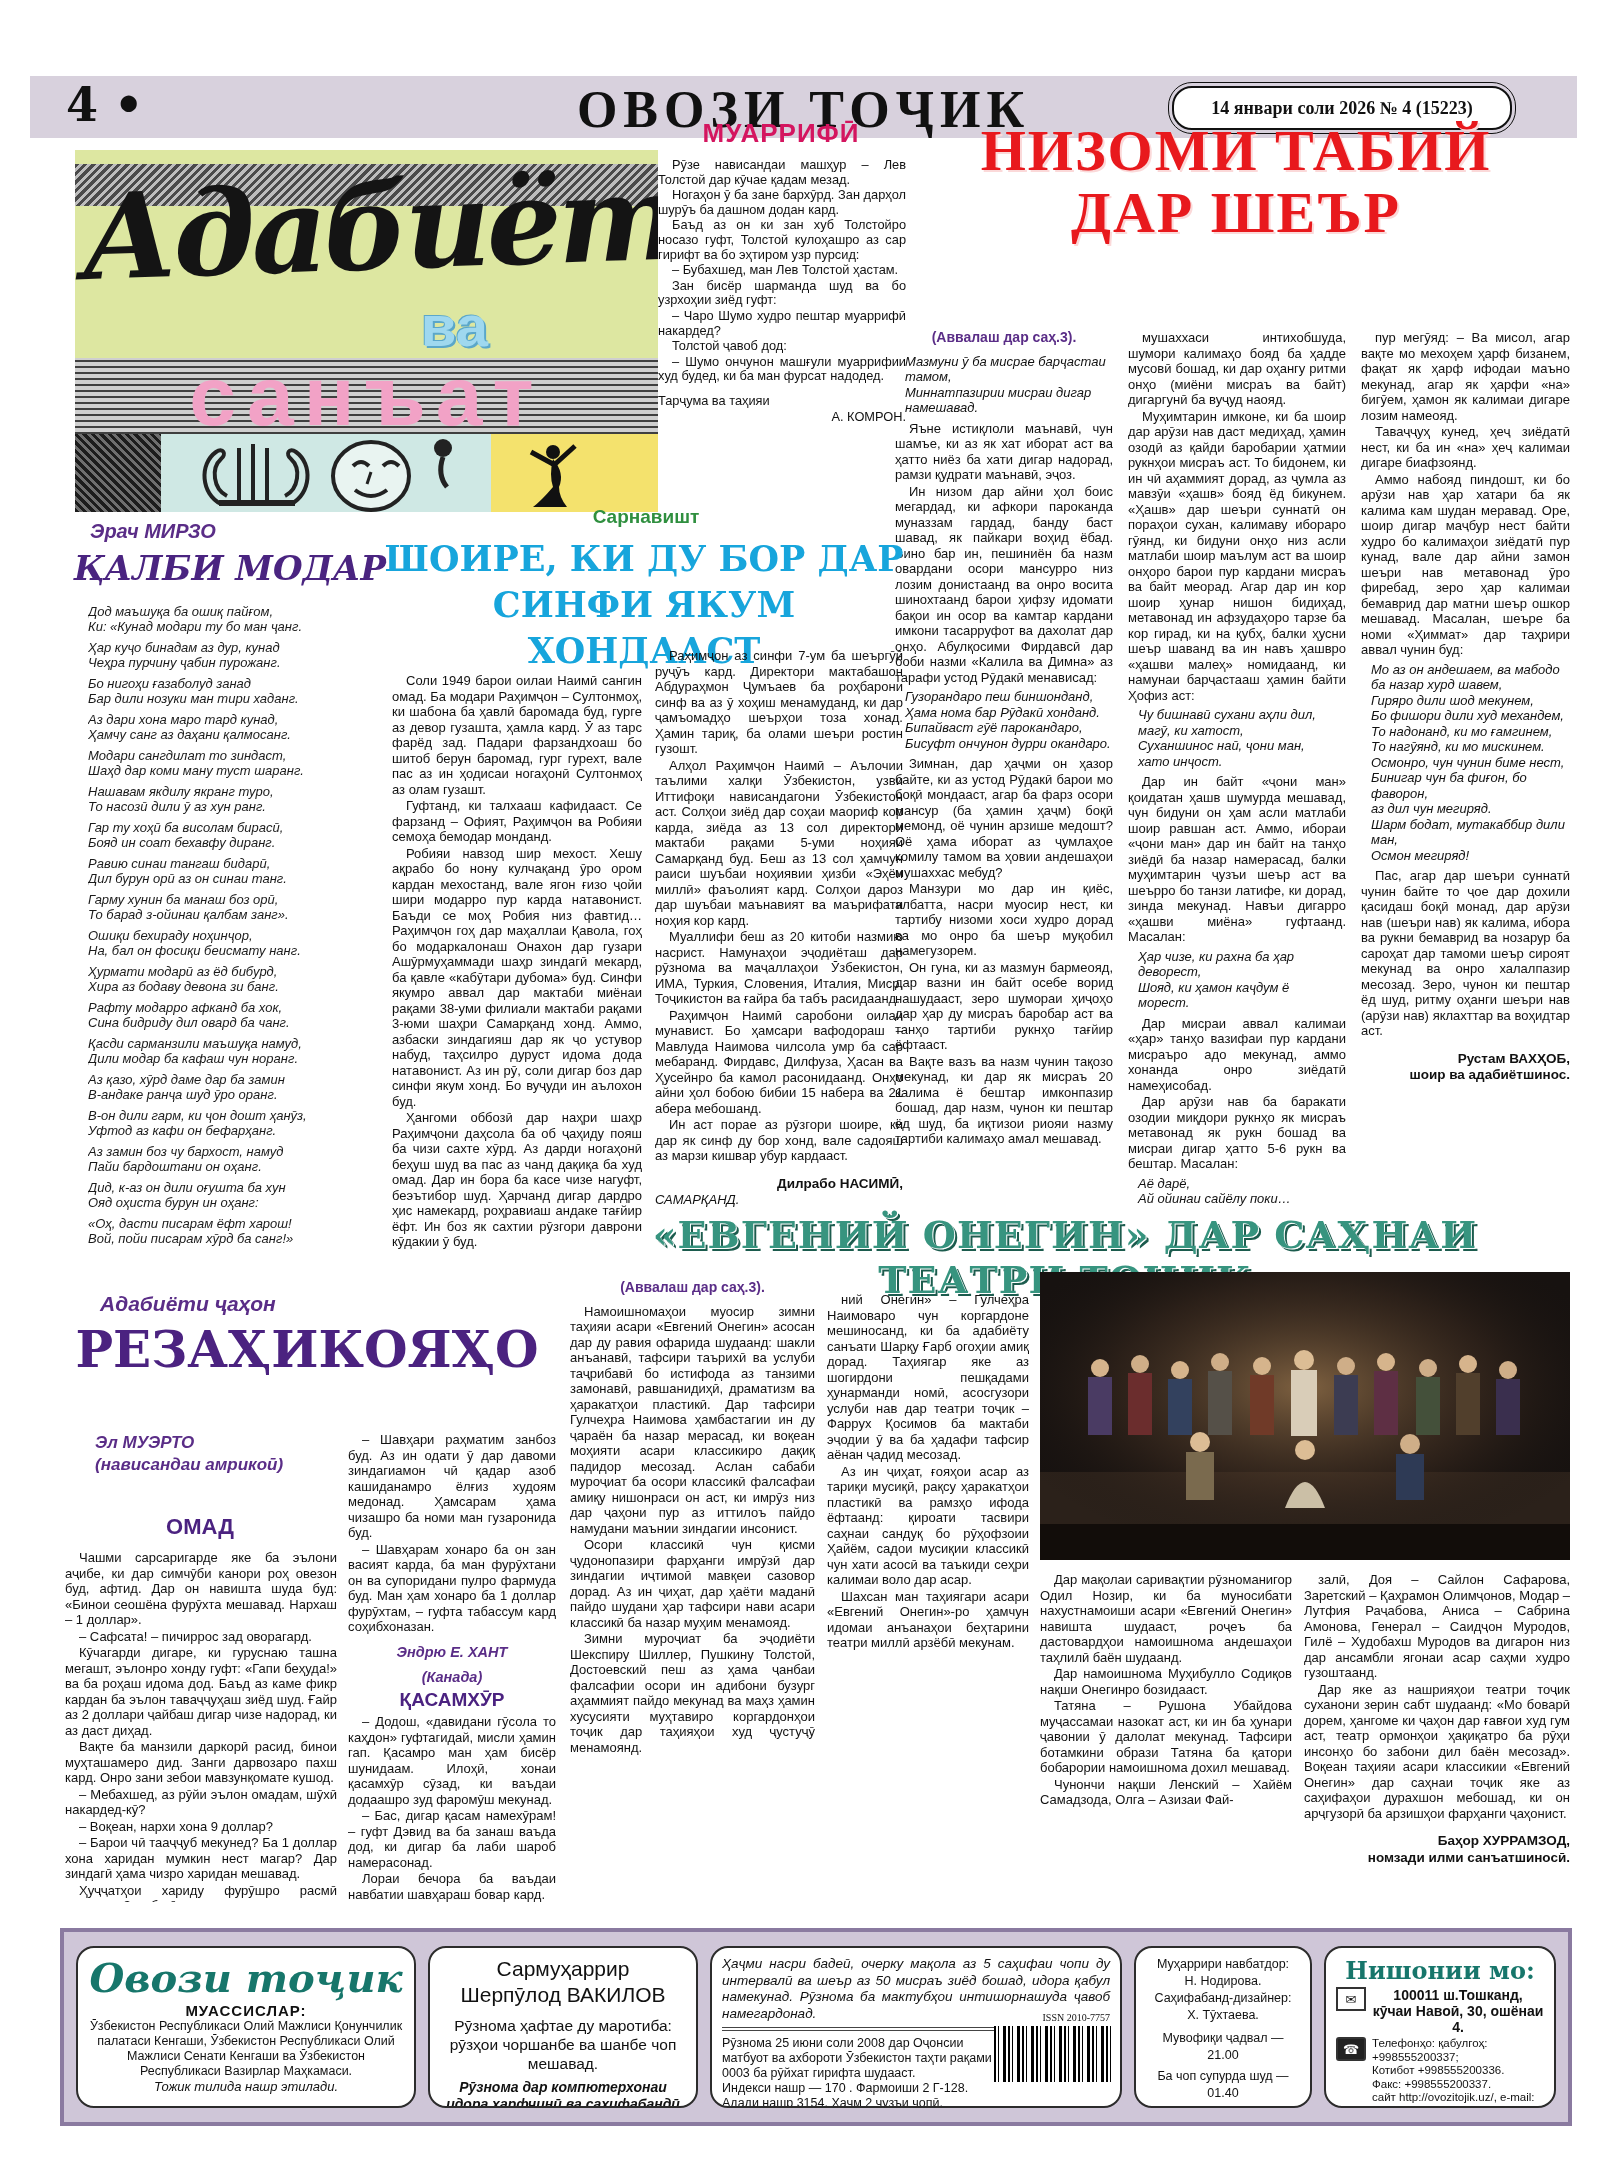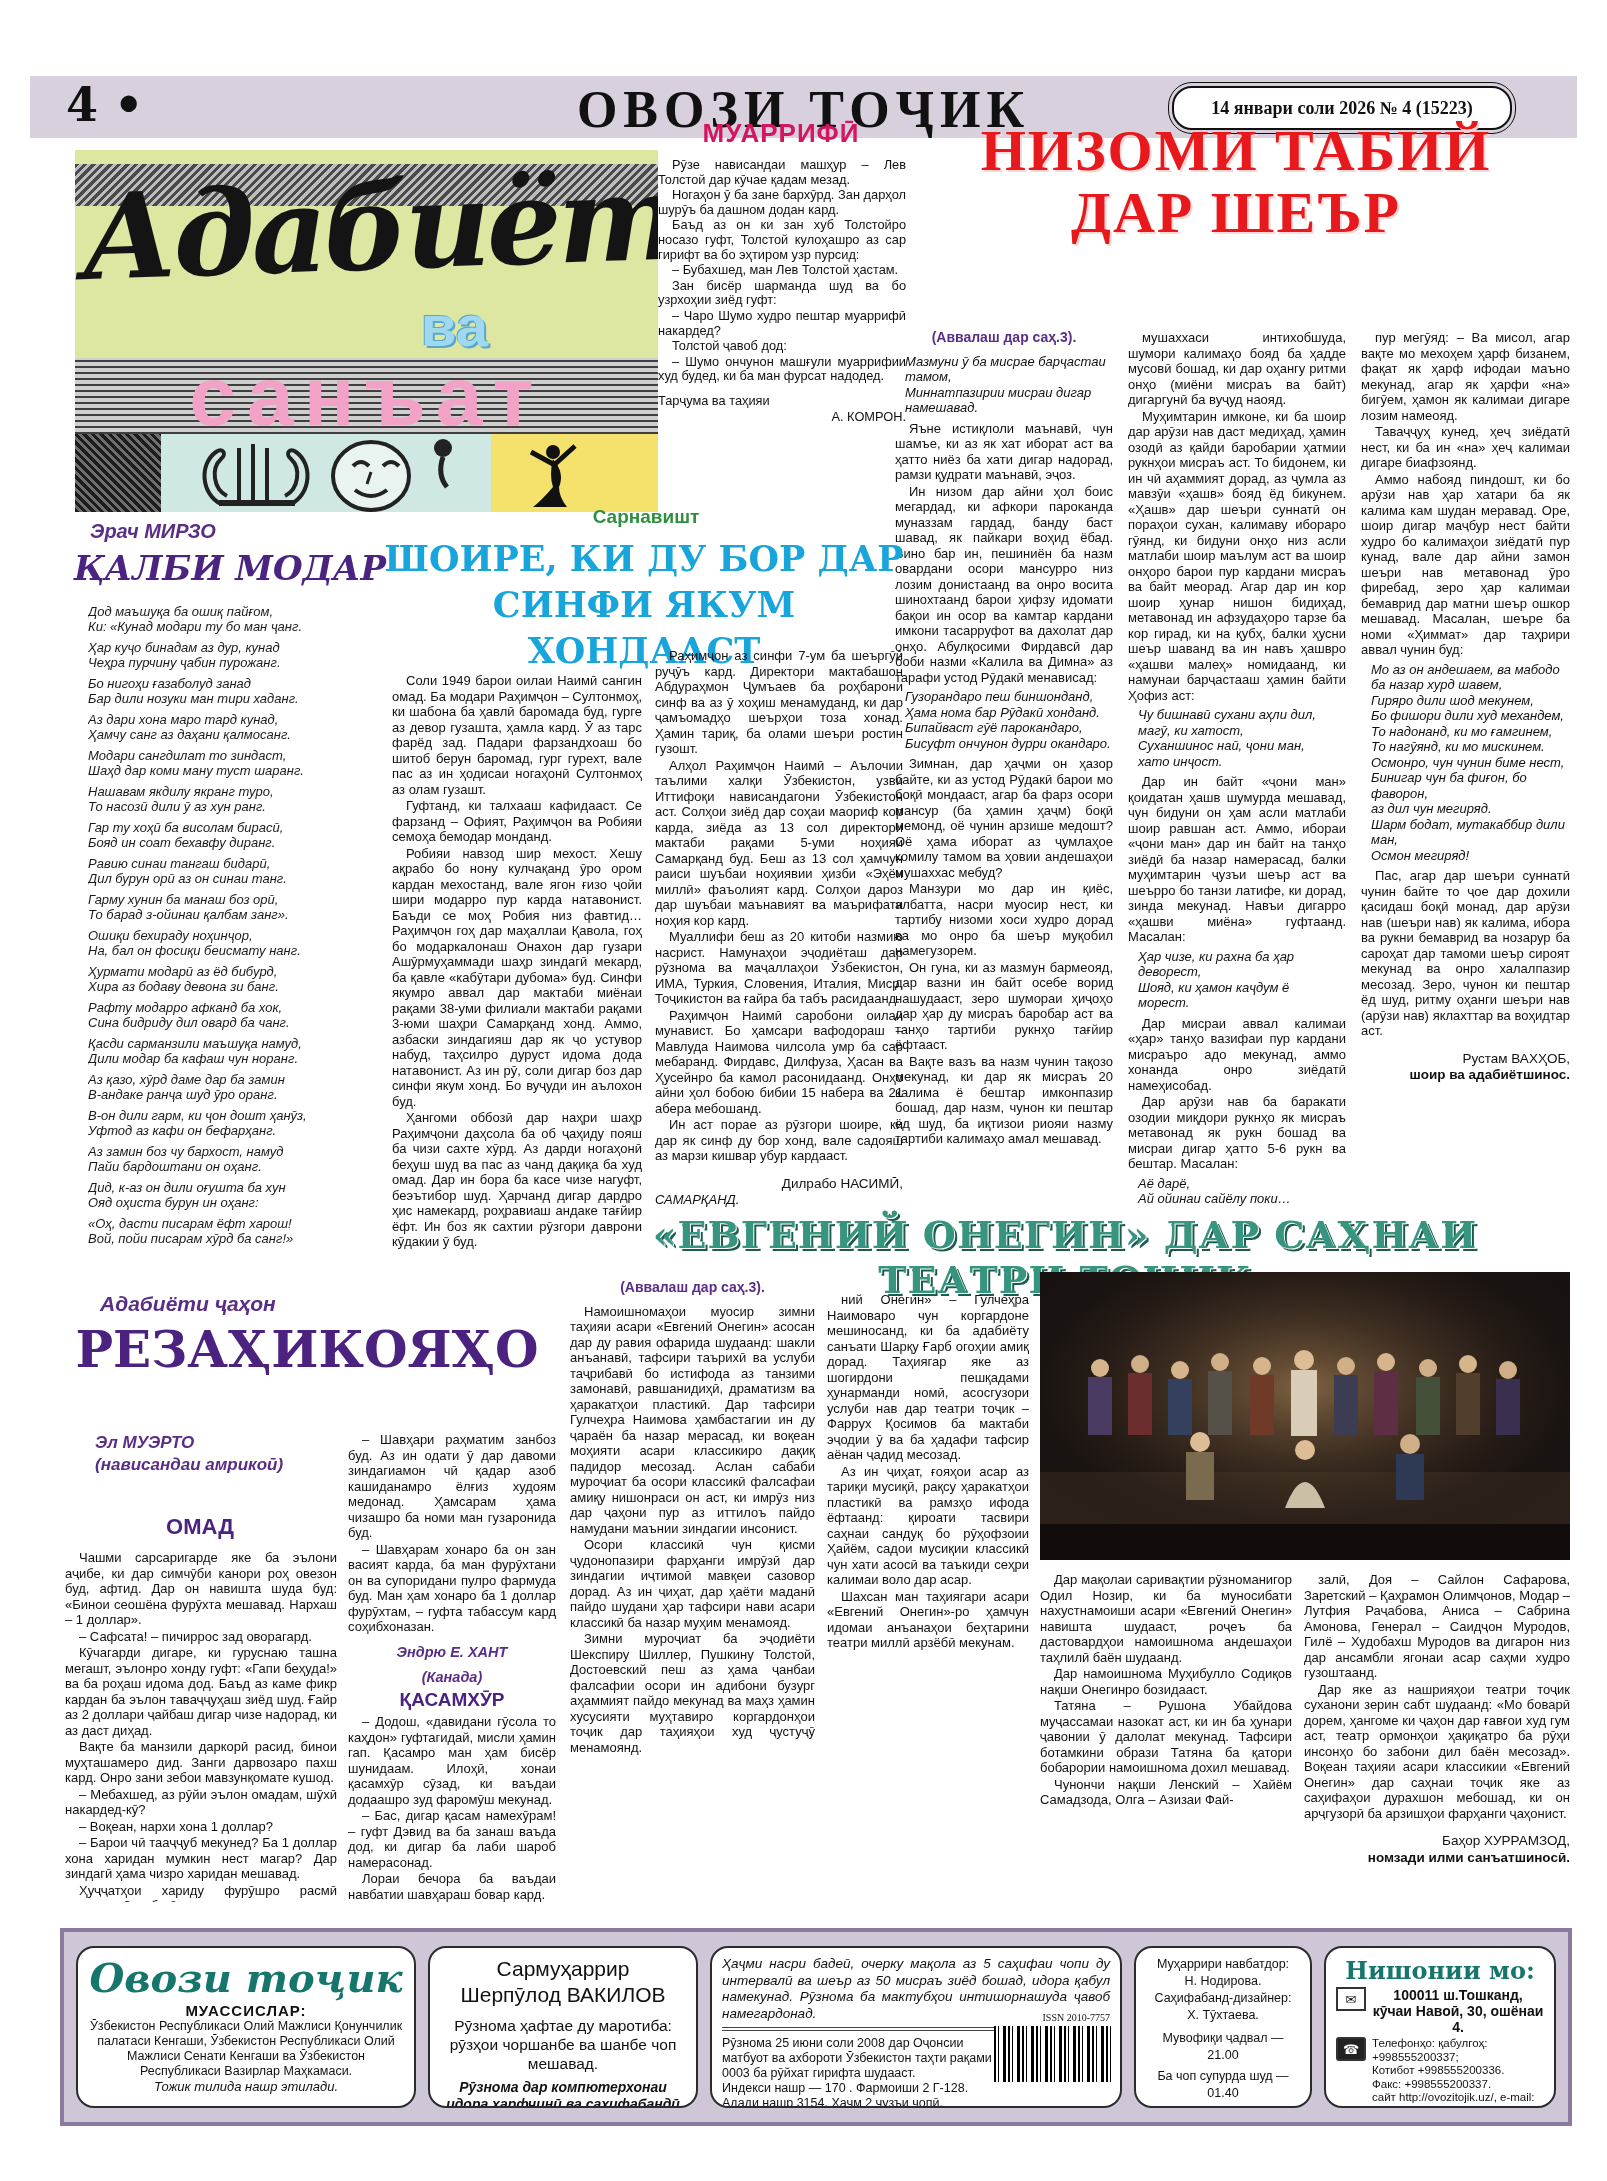--- a/index.html
+++ b/index.html
@@ -52,21 +52,21 @@
       font-size:22px;color:#4b2280;}
   .oneginhead{position:absolute;left:558px;top:1212px;width:1014px;text-align:center;font-family:"DejaVu Serif",serif;
       font-weight:bold;font-size:38px;letter-spacing:1px;color:#37947f;text-shadow:1px 1px 0 #ffffff,3px 3px 0 #1c5c4e;}
   
   .col{position:absolute;font-size:13px;line-height:15.5px;text-align:justify;overflow:hidden;}
   .col p{margin:0 0 1px;text-indent:14px;}
   .col p.verse{font-style:italic;text-indent:0;text-align:left;white-space:pre-line;margin:4px 0 5px;padding-left:10px;}
   .col p.cont{text-indent:0;text-align:center;font-weight:bold;color:#5a2d87;font-size:14px;margin-bottom:8px;}
   .col p.credit-l{text-indent:0;margin-top:10px;}
   .col p.credit-r{text-indent:0;text-align:right;font-weight:normal;}
-  .col p.sig-name{text-indent:0;text-align:right;font-weight:normal;margin-top:12px;font-size:13.5px;}
+  .col p.sig-name{text-indent:0;text-align:right;font-weight:bold;margin-top:12px;font-size:13.5px;}
   .col p.sig-role{text-indent:0;text-align:right;font-weight:bold;font-size:13.5px;}
   .col p.sig-place{text-indent:0;font-style:italic;font-weight:normal;}
   .col p.author-head{text-indent:0;text-align:center;font-weight:bold;font-style:italic;color:#5a2d87;
       margin:10px 0 2px;font-size:14.5px;}
   .col p.story-title{text-indent:0;text-align:center;font-weight:bold;color:#4b2280;font-size:19px;margin:6px 0 7px;}
   
   .photo{position:absolute;left:1040px;top:1272px;width:530px;height:288px;background:#15100d;overflow:hidden;}
   
   .footer{position:absolute;left:60px;top:1928px;width:1512px;height:198px;background:#cfc6d8;border:4px solid #8a7aa0;
       box-sizing:border-box;display:flex;gap:12px;padding:14px 12px;}
@@ -282,21 +282,21 @@
   <div class="reza-title">РЕЗАҲИКОЯҲО</div>
   <div class="reza-author">Эл МУЭРТО
 (нависандаи амрикоӣ)</div>
   <div class="reza-story-title">ОМАД</div>
   <div class="col" style="left:65px;top:1550px;width:272px;height:352px;">
       <p>Чашми сарсаригарде яке ба эълони аҷибе, ки дар симчӯби канори роҳ овезон буд, афтид. Дар он навишта шуда буд: «Бинои сеошёна фурӯхта мешавад. Нархаш – 1 доллар».</p>
       <p>– Сафсата! – пичиррос зад оворагард.</p>
       <p>Кӯчагарди дигаре, ки гуруснаю ташна мегашт, эълонро хонду гуфт: «Гапи беҳуда!» ва ба роҳаш идома дод. Баъд аз каме фикр кардан ба эълон таваҷҷуҳаш зиёд шуд. Ғайр аз 2 доллари ҷайбаш дигар чизе надорад, ки аз даст диҳад.</p>
       <p>Вақте ба манзили даркорӣ расид, бинои муҳташамеро дид. Занги дарвозаро пахш кард. Онро зани зебои мавзунқомате кушод.</p>
       <p>– Мебахшед, аз рӯйи эълон омадам, шӯхӣ накардед-кӯ?</p>
-      <p>– Воқеан, нархи хона 1 доллар?</p>
+      <p>– Воқеан, нархи хона 9 доллар?</p>
       <p>– Барои чӣ тааҷҷуб мекунед? Ба 1 доллар хона харидан мумкин нест магар? Дар зиндагӣ ҳама чизро харидан мешавад.</p>
       <p>Ҳуҷҷатҳои хариду фурӯшро расмӣ карданд. Зан ба ӯ калидҳоро дод ва қиссаи аҷиби худро нақл кард.</p>
     </div>
   <div class="col" style="left:348px;top:1432px;width:208px;height:470px;">
       <p>– Шавҳари раҳматим занбоз буд. Аз ин одати ӯ дар давоми зиндагиамон чӣ қадар азоб кашиданамро ёлғиз худоям медонад. Ҳамсарам ҳама чизашро ба номи ман гузаронида буд.</p>
       <p>– Шавҳарам хонаро ба он зан васият карда, ба ман фурӯхтани он ва супоридани пулро фармуда буд. Ман ҳам хонаро ба 1 доллар фурӯхтам, – гуфта табассум кард соҳибхоназан.</p>
       <p class="author-head">Эндрю Е. ХАНТ</p>
       <p class="author-head">(Канада)</p>
       <p class="story-title">ҚАСАМХӮР</p>
       <p>– Додош, «давидани гӯсола то каҳдон» гуфтагидай, мисли ҳамин гап. Қасамро ман ҳам бисёр шунидаам. Илоҳӣ, хонаи қасамхӯр сӯзад, ки ваъдаи додаашро зуд фаромӯш мекунад.</p>

